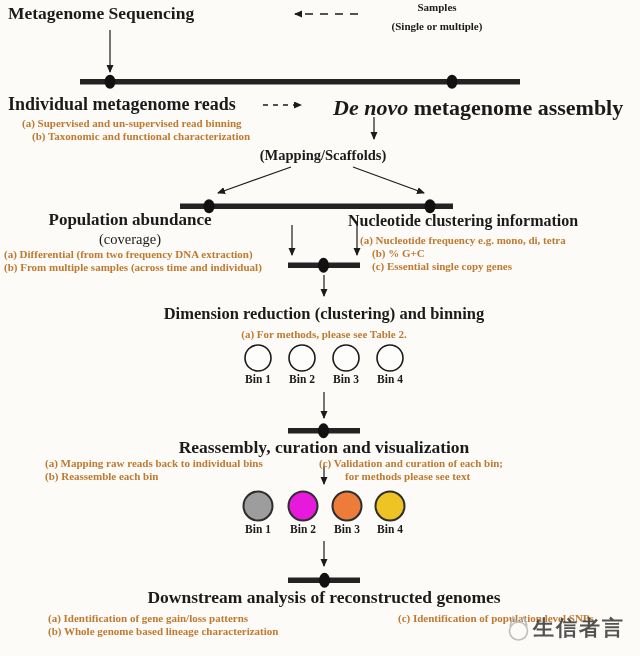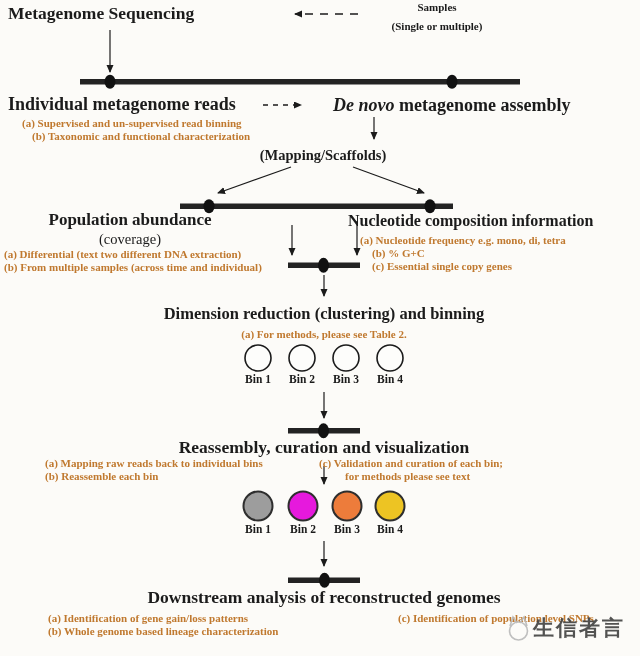--- a/index.html
+++ b/index.html
@@ -68,30 +68,30 @@
     <circle cx="390" cy="506" r="14.5" stroke="#2e2e2e" stroke-width="2" fill="#edc423"></circle>
   </svg>
 
   <div class="t" style="left:8px; top:3px; font-size:17.5px;">Metagenome Sequencing</div>
   <div class="t ctr" style="left:377px; top:1px; width:120px; font-size:11px;">Samples</div>
   <div class="t ctr" style="left:377px; top:20px; width:120px; font-size:11px;">(Single or multiple)</div>
 
   <div class="t" style="left:8px; top:94px; font-size:18px;">Individual metagenome reads</div>
   <div class="note" style="left:22px; top:117px;">(a) Supervised and un-supervised read binning</div>
   <div class="note" style="left:22px; top:130px;margin-left:10px;">(b) Taxonomic and functional characterization</div>
-  <div class="t" style="left:333px; top:95px; font-size:18px;"><span class="it">De novo</span><span> metagenome assembly</span></div>
+  <div class="t" style="left:333px; top:95px; font-size:22px;"><span class="it">De novo</span><span> metagenome assembly</span></div>
 
   <div class="t ctr" style="left:250px; top:147px; width:146px; font-size:14.5px;">(Mapping/Scaffolds)</div>
 
   <div class="t ctr" style="left:28px; top:210px; width:204px; font-size:17px;">Population abundance</div>
   <div class="t ctr" style="left:28px; top:231px; width:204px; font-size:14.5px; font-weight:normal;">(coverage)</div>
-  <div class="note" style="left:4px; top:248px;">(a) Differential (text two different DNA extraction)</div>
+  <div class="note" style="left:4px; top:248px;">(a) Differential (from two frequency DNA extraction)</div>
   <div class="note" style="left:4px; top:261px;">(b) From multiple samples (across time and individual)</div>
 
-  <div class="t" style="left:348px; top:212px; font-size:16px;">Nucleotide composition information</div>
+  <div class="t" style="left:348px; top:212px; font-size:16px;">Nucleotide clustering information</div>
   <div class="note" style="left:360px; top:234px;">(a) Nucleotide frequency e.g. mono, di, tetra</div>
   <div class="note" style="left:372px; top:247px;">(b) % G+C</div>
   <div class="note" style="left:372px; top:260px;">(c) Essential single copy genes</div>
 
   <div class="t ctr" style="left:124px; top:305px; width:400px; font-size:16.5px;">Dimension reduction (clustering) and binning</div>
   <div class="note ctr" style="left:124px; top:328px; width:400px;">(a) For methods, please see Table 2.</div>
 
   <div class="binlabel" style="left:236px; top:373px;">Bin 1</div>
   <div class="binlabel" style="left:280px; top:373px;">Bin 2</div>
   <div class="binlabel" style="left:324px; top:373px;">Bin 3</div>

